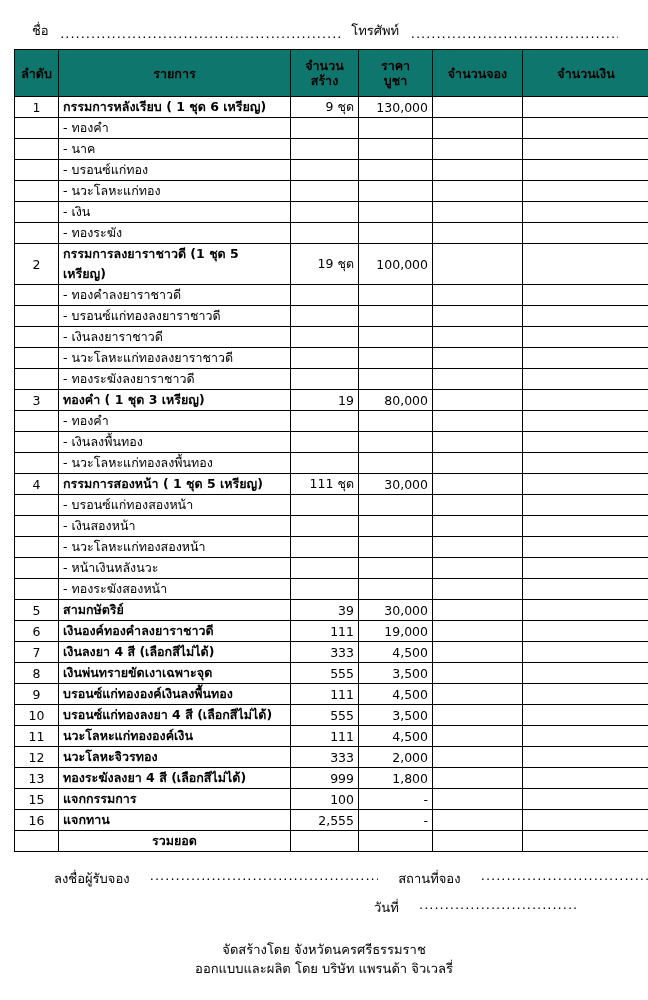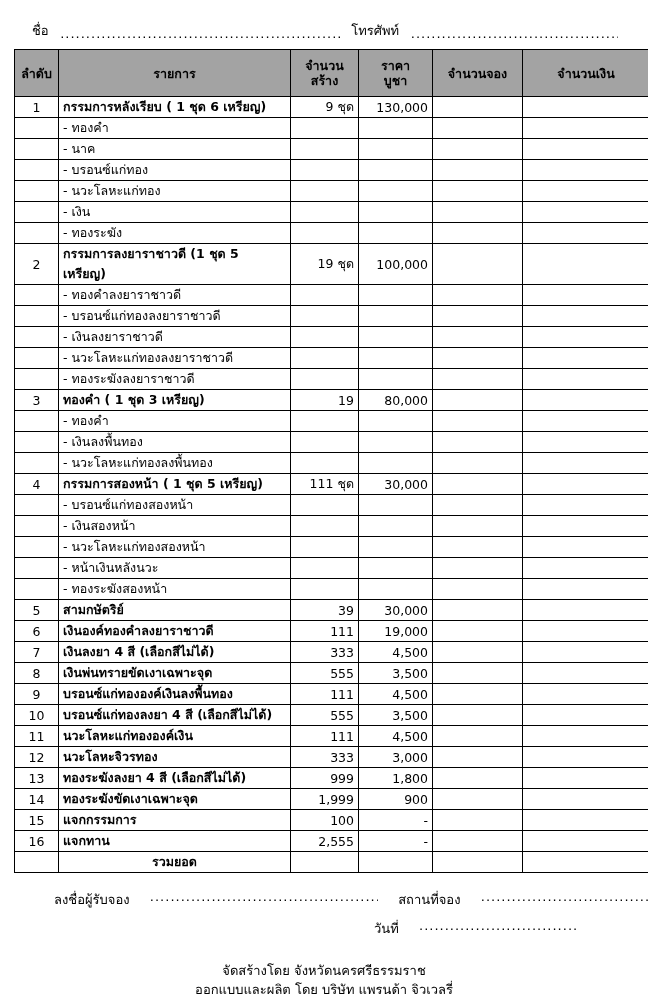--- a/index.html
+++ b/index.html
@@ -55,21 +55,21 @@
     table-layout: fixed;
   }
   table.main th, table.main td {
     border: 1px solid #000000;
     font-size: 12.5px;
     height: 21px;
     padding: 0 4px;
     box-sizing: border-box;
   }
   table.main thead th {
-    background: #a3a3a3;
+    background: #0f766e;
     text-align: center;
     font-weight: bold;
     height: 36px;
     line-height: 15px;
     vertical-align: middle;
   }
   .c-no     { width: 44px;  text-align: center; }
   .c-item   { width: 232px; text-align: left; }
   .c-made   { width: 68px;  text-align: right; padding-right: 6px; }
   .c-price  { width: 74px;  text-align: right; padding-right: 8px; }
@@ -376,41 +376,33 @@
           <td class="c-item bold">นวะโลหะแก่ทององค์เงิน</td>
           <td class="c-made">111</td>
           <td class="c-price">4,500</td>
           <td class="c-resv"></td>
           <td class="c-amount"></td>
         </tr>
         <tr>
           <td class="c-no">12</td>
           <td class="c-item bold">นวะโลหะจิวรทอง</td>
           <td class="c-made">333</td>
-          <td class="c-price">3,000</td>
+          <td class="c-price">2,000</td>
           <td class="c-resv"></td>
           <td class="c-amount"></td>
         </tr>
         <tr>
           <td class="c-no">13</td>
           <td class="c-item bold">ทองระฆังลงยา 4 สี (เลือกสีไม่ได้)</td>
           <td class="c-made">999</td>
           <td class="c-price">1,800</td>
           <td class="c-resv"></td>
           <td class="c-amount"></td>
         </tr>
         <tr>
-          <td class="c-no">14</td>
-          <td class="c-item bold">ทองระฆังขัดเงาเฉพาะจุด</td>
-          <td class="c-made">1,999</td>
-          <td class="c-price">900</td>
-          <td class="c-resv"></td>
-          <td class="c-amount"></td>
-        </tr>
-        <tr>
           <td class="c-no">15</td>
           <td class="c-item bold">แจกกรรมการ</td>
           <td class="c-made">100</td>
           <td class="c-price">-</td>
           <td class="c-resv"></td>
           <td class="c-amount"></td>
         </tr>
         <tr>
           <td class="c-no">16</td>
           <td class="c-item bold">แจกทาน</td>

